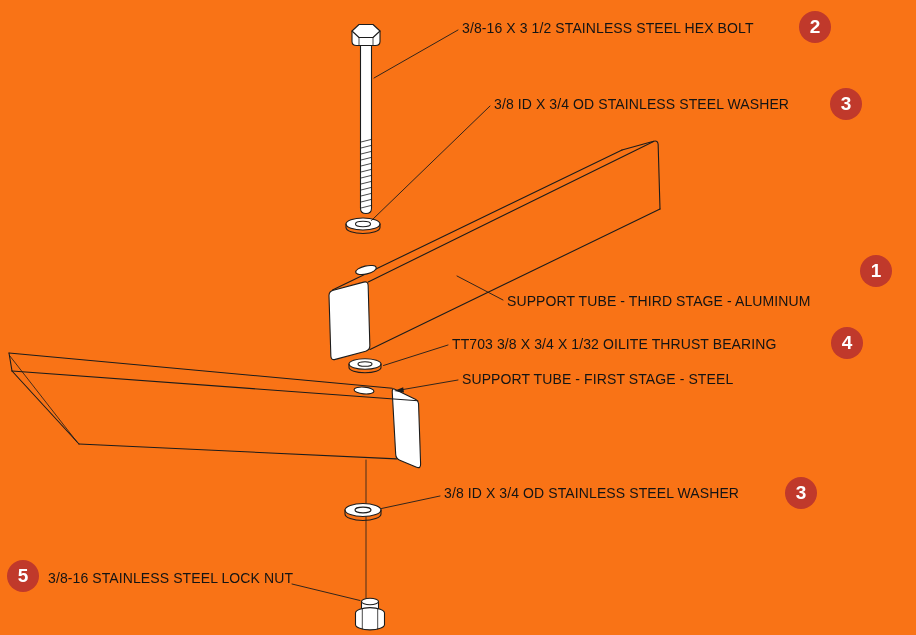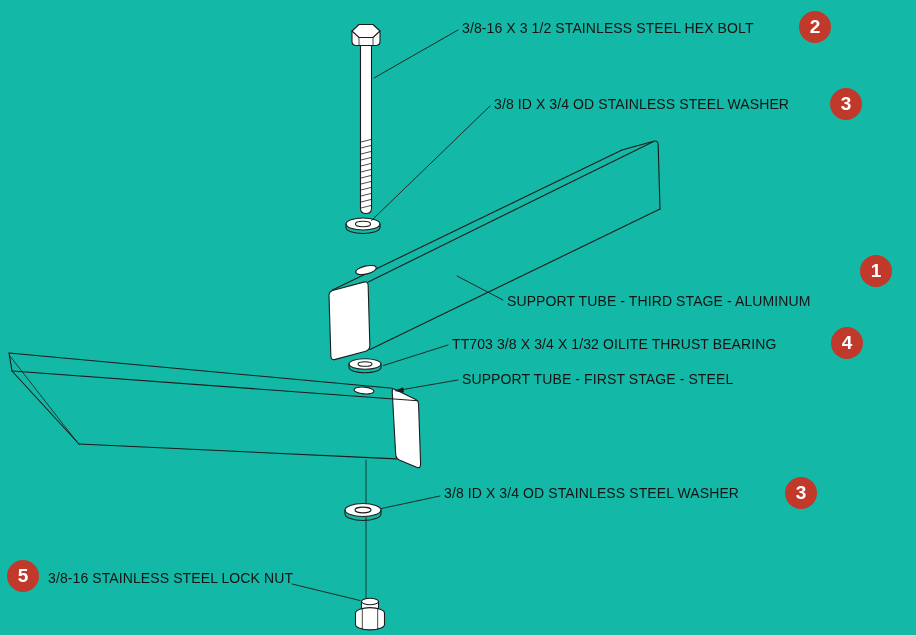--- a/index.html
+++ b/index.html
@@ -1,16 +1,16 @@
 <!DOCTYPE html>
 <html><head>
 <meta charset="utf-8">
 <style>
   html,body{margin:0;padding:0;background:#ffffff;}
-  .stage{position:relative;width:916px;height:635px;background:#14b8a6;overflow:hidden;
+  .stage{position:relative;width:916px;height:635px;background:#f97316;overflow:hidden;
          font-family:"Liberation Sans",sans-serif;}
   svg{display:block;}
   .ln{stroke:#1c1c1c;stroke-width:1.1;fill:none;stroke-linecap:round;stroke-linejoin:round;}
   .lnf{stroke:#1c1c1c;stroke-width:1.1;fill:#ffffff;stroke-linecap:round;stroke-linejoin:round;}
   .thin{stroke:#1c1c1c;stroke-width:0.8;fill:none;stroke-linecap:round;}
   .leader{stroke:#1c1c1c;stroke-width:0.9;fill:none;stroke-linecap:round;}
   text.lbl{font-size:14px;fill:#141414;letter-spacing:0.1px;}
   text.num{font-size:19px;font-weight:700;fill:#ffffff;text-anchor:middle;}
 </style>
 </head>

